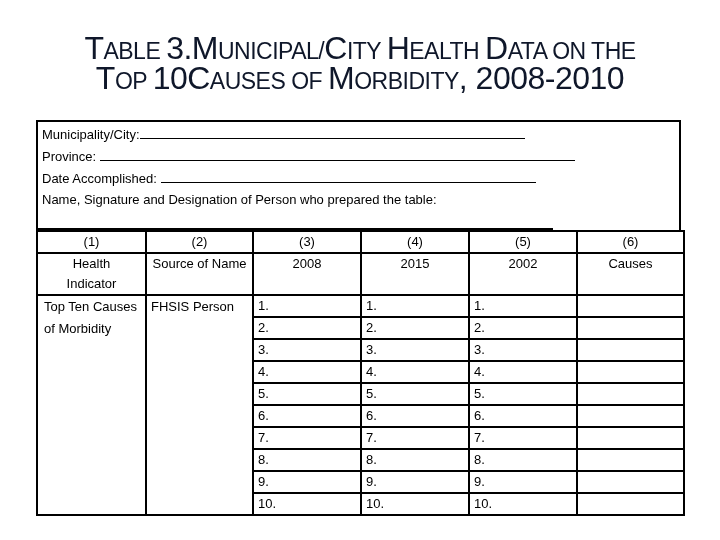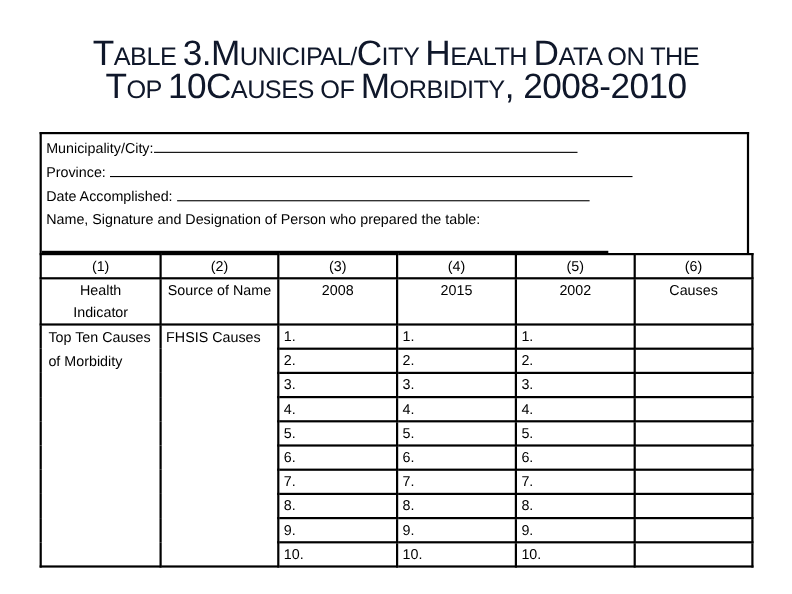--- a/index.html
+++ b/index.html
@@ -82,21 +82,21 @@
     <td>Source of Name</td>
     <td class="bold">2008</td>
     <td class="bold">2015</td>
     <td class="bold">2002</td>
     <td class="bold">Causes</td>
   </tr>
   </tbody>
     <tbody id="data-body">
       <tr class="row-data">
         <td rowspan="10" class="left-cell" style="white-space: normal;">Top Ten Causes of Morbidity</td>
-        <td rowspan="10" class="left-cell-2">FHSIS Causes</td>
+        <td rowspan="10" class="left-cell-2">FHSIS Person</td>
         <td class="num">1.</td>
         <td class="num">1.</td>
         <td class="num">1.</td>
         <td class="num"></td>
       </tr>
       <tr class="row-data">
         <td class="num">2.</td>
         <td class="num">2.</td>
         <td class="num">2.</td>
         <td class="num"></td>

